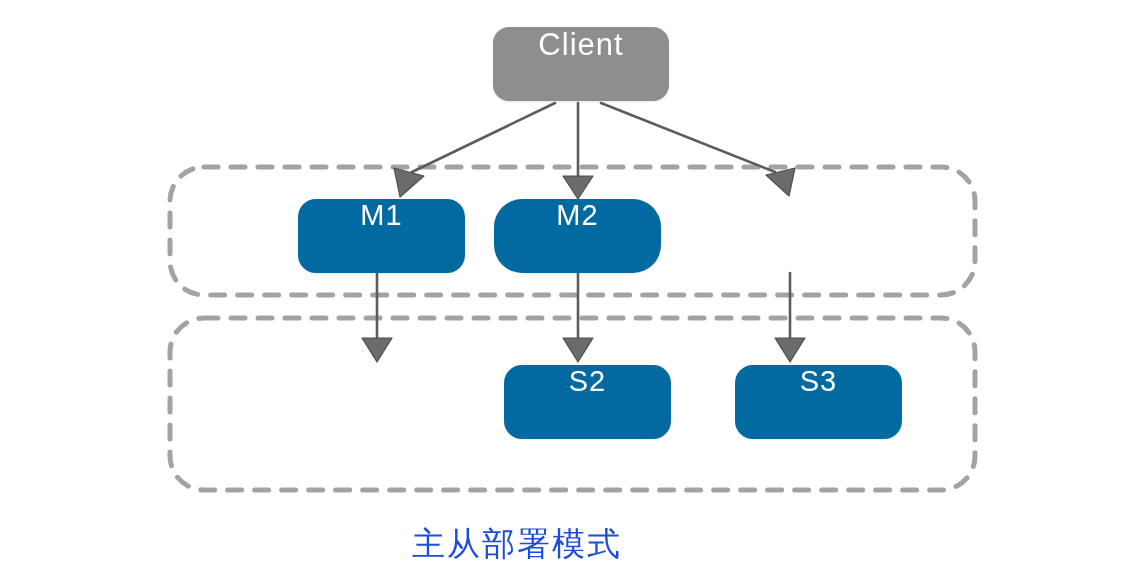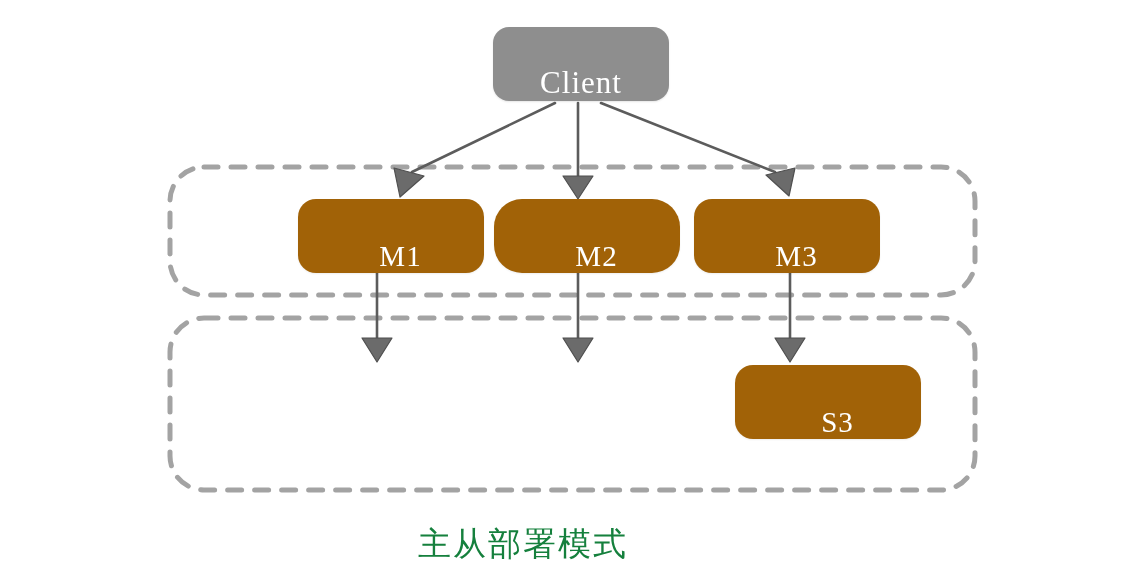--- a/index.html
+++ b/index.html
@@ -17,62 +17,61 @@
   #canvas {
     position: absolute;
     left: 0;
     top: 0;
     width: 1142px;
     height: 588px;
   }
   .node {
     position: absolute;
     display: flex;
-    align-items: flex-end;
+    align-items: flex-start;
     justify-content: center;
     color: #ffffff;
-    font-family: Liberation Serif, serif;
+    font-family: Liberation Sans, sans-serif;
     letter-spacing: 1px;
     user-select: none;
   }
   .node-client {
     left: 493px;
     top: 27px;
     width: 176px;
     height: 74px;
     background: #8e8e8e;
     border-radius: 16px;
     font-size: 31px;
     box-shadow: 0 1px 2px rgba(0,0,0,0.10);
   }
   .node-m, .node-s {
     width: 167px;
     height: 74px;
-    background: #a16207;
+    background: #0369a1;
     border-radius: 18px;
     font-size: 29px;
     box-shadow: 0 1px 2px rgba(0,0,0,0.07);
-    padding-left: 19px;
   }
   .m-row { top: 199px; }
   .s-row { top: 365px; }
   .col-1 { left: 298px; }
   .col-2 { left: 494px; border-radius: 28px; }
   .col-3 { left: 694px; }
   .s-col-1 { left: 308px; }
   .s-col-2 { left: 504px; }
   .s-col-3 { left: 704px; margin-left: 31px; }
 
   .caption {
     position: absolute;
-    left: 8px;
+    left: 2px;
     top: 522px;
     width: 1030px;
     text-align: center;
-    color: #15803d;
+    color: #1d4ed8;
     font-size: 33px;
     font-family: "DejaVu Sans", sans-serif;
     letter-spacing: 2px;
     user-select: none;
   }
   svg.layer {
     position: absolute;
     left: 0;
     top: 0;
     width: 1142px;
@@ -146,23 +145,23 @@
   <div class="node node-client">
     <span>Client</span>
   </div>
 
   <div class="node node-m m-row col-1">
     <span>M1</span>
   </div>
   <div class="node node-m m-row col-2">
     <span>M2</span>
   </div>
-  <div class="node node-m m-row col-3">
-    <span>M3</span>
+
+  <div class="node node-s s-row s-col-2">
+    <span>S2</span>
   </div>
-
   <div class="node node-s s-row s-col-3">
     <span>S3</span>
   </div>
 
   <div class="caption">主从部署模式</div>
 
 </div>
 
 </body></html>

